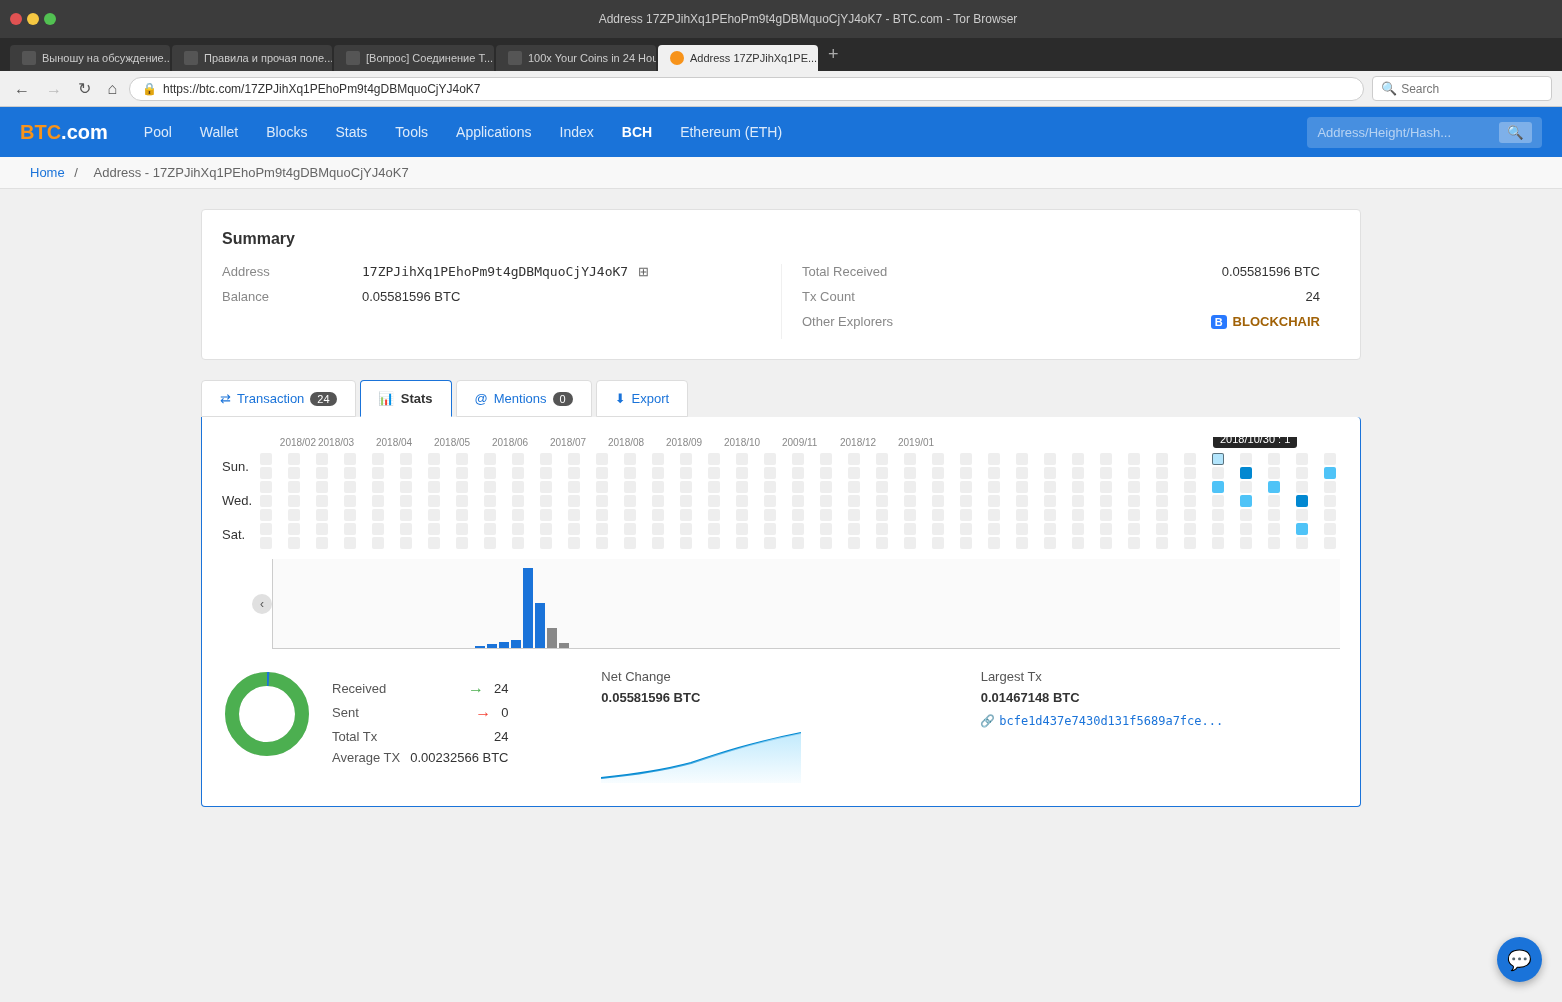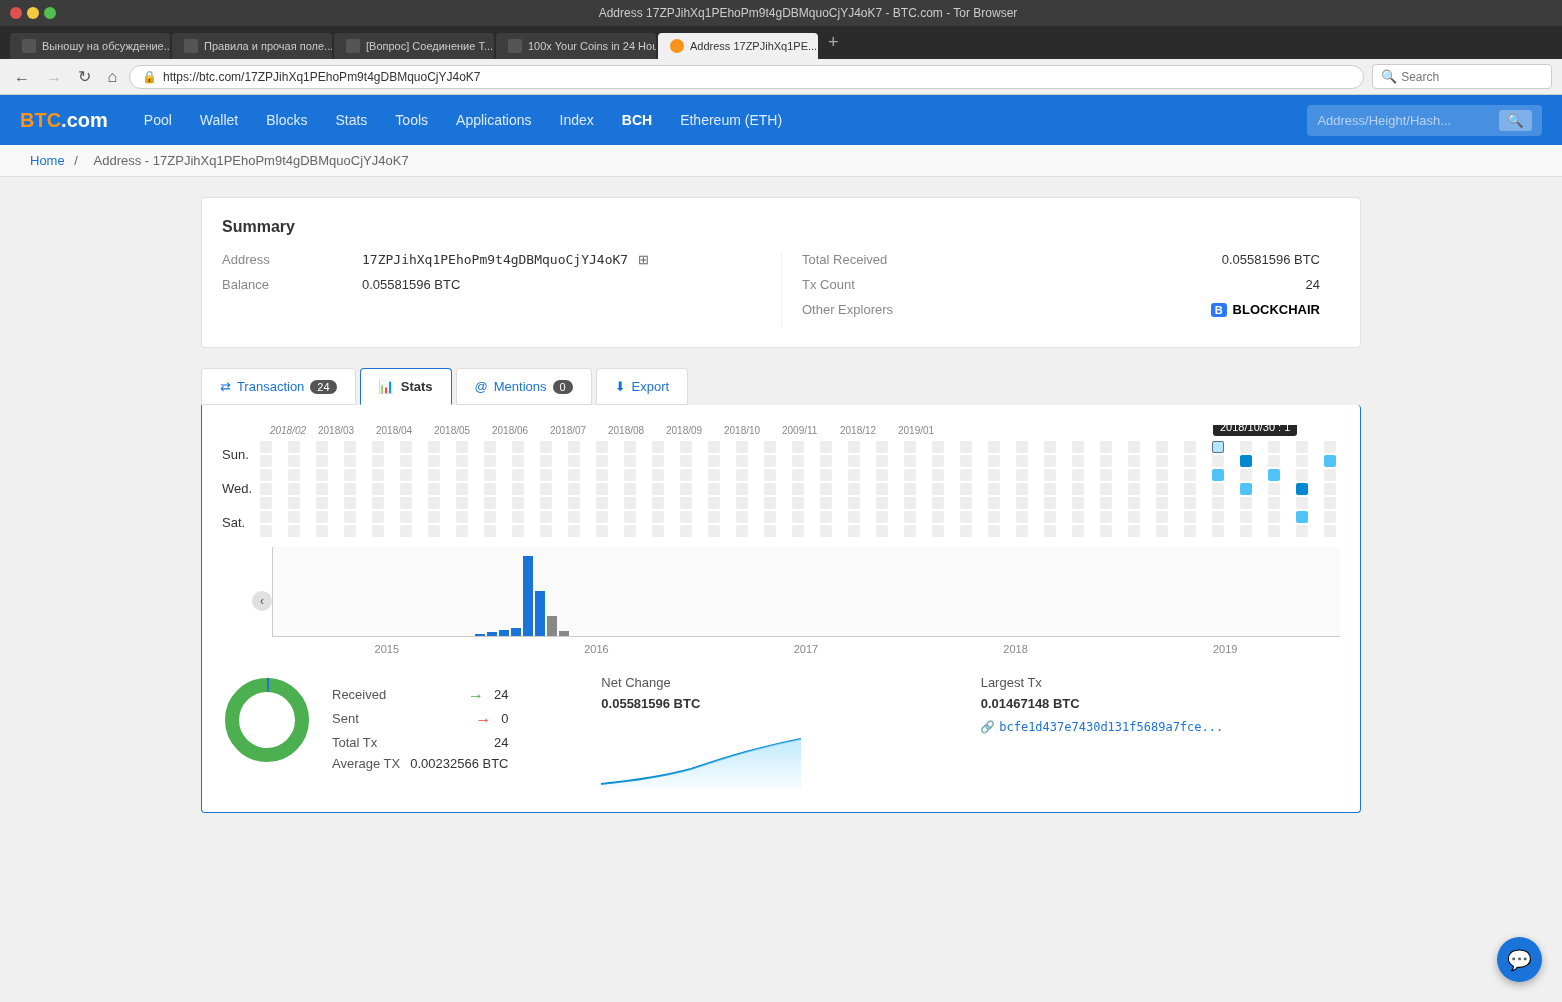--- a/index.html
+++ b/index.html
@@ -1,20 +1,20 @@
 <!DOCTYPE html>
 <html><head>
   <meta charset="utf-8">
   <style>
     * { margin: 0; padding: 0; box-sizing: border-box; }
     body { font-family: Arial, sans-serif; font-size: 13px; background: #f0f0f0; color: #333; }
 
     
     .browser-chrome { background: #3c3c3c; padding: 0; }
-    .browser-titlebar { background: #3c3c3c; display: flex; align-items: center; padding: 6px 10px; gap: 8px; }
+    .browser-titlebar { background: #3c3c3c; display: flex; align-items: center; padding: 12px 10px; gap: 8px; }
     .browser-dots { display: flex; gap: 5px; }
     .browser-dot { width: 12px; height: 12px; border-radius: 50%; }
     .dot-red { background: #e05252; }
     .dot-yellow { background: #f5c842; }
     .dot-green { background: #52c152; }
     .browser-title { color: #ccc; font-size: 12px; flex: 1; text-align: center; }
 
     
     .browser-tabs { background: #2b2b2b; display: flex; align-items: flex-end; padding: 0 10px; gap: 2px; }
     .browser-tab { background: #3d3d3d; color: #ccc; padding: 6px 12px; font-size: 11px; border-radius: 4px 4px 0 0; display: flex; align-items: center; gap: 6px; max-width: 160px; overflow: hidden; white-space: nowrap; text-overflow: ellipsis; }
@@ -207,21 +207,21 @@
           <span class="summary-value-right">0.05581596 BTC</span>
         </div>
         <div class="summary-row">
           <span class="summary-label">Tx Count</span>
           <span class="summary-value-right">24</span>
         </div>
         <div class="summary-row">
           <span class="summary-label">Other Explorers</span>
           <span class="summary-value-right blockchair-badge">
             <span style="background:#2979ff;color:white;border-radius:3px;padding:1px 4px;font-size:11px;font-weight:bold;">B</span>
-            <span style="color:#000000;font-weight:bold;font-size:13px;">BLOCKCHAIR</span>
+            <span style="color:#a16207;font-weight:bold;font-size:13px;">BLOCKCHAIR</span>
           </span>
         </div>
       </div>
     </div>
   </div>
 
   <div class="tabs-bar">
     <div class="tab-btn">
       <span>⇄</span>
       <span>Transaction</span>
@@ -252,21 +252,21 @@
           <div style="height:14px;">Sun.</div>
           <div style="height:14px;margin-bottom:2px;"></div>
           <div style="height:14px;">Wed.</div>
           <div style="height:14px;margin-bottom:2px;"></div>
           <div style="height:14px;">Sat.</div>
         </div>
 
         <div id="heatmap-grid" style="display:flex;gap:2px;flex-direction:column;">
 
         <div style="display: flex; gap: 2px; margin-bottom: 3px;">
-              <div style="font-size: 10px; color: rgb(136, 136, 136); width: 56px; text-align: center; flex-shrink: 0; font-style: italic;">2018/02</div>
+              <div style="font-size: 10px; color: rgb(136, 136, 136); width: 56px; text-align: right; flex-shrink: 0;">2018/02</div>
               <div style="font-size: 10px; color: rgb(136, 136, 136); width: 56px; text-align: left; flex-shrink: 0;">2018/03</div>
               <div style="font-size: 10px; color: rgb(136, 136, 136); width: 56px; text-align: left; flex-shrink: 0;">2018/04</div>
               <div style="font-size: 10px; color: rgb(136, 136, 136); width: 56px; text-align: left; flex-shrink: 0;">2018/05</div>
               <div style="font-size: 10px; color: rgb(136, 136, 136); width: 56px; text-align: left; flex-shrink: 0;">2018/06</div>
               <div style="font-size: 10px; color: rgb(136, 136, 136); width: 56px; text-align: left; flex-shrink: 0;">2018/07</div>
               <div style="font-size: 10px; color: rgb(136, 136, 136); width: 56px; text-align: left; flex-shrink: 0;">2018/08</div>
               <div style="font-size: 10px; color: rgb(136, 136, 136); width: 56px; text-align: left; flex-shrink: 0;">2018/09</div>
               <div style="font-size: 10px; color: rgb(136, 136, 136); width: 56px; text-align: left; flex-shrink: 0;">2018/10</div>
               <div style="font-size: 10px; color: rgb(136, 136, 136); width: 56px; text-align: left; flex-shrink: 0;">2009/11</div>
               <div style="font-size: 10px; color: rgb(136, 136, 136); width: 56px; text-align: left; flex-shrink: 0;">2018/12</div>
@@ -724,27 +724,20 @@
           <div style="height: 0px; width: 10px; background: rgb(204, 204, 204); flex-shrink: 0;"></div>
           <div style="height: 2px; width: 10px; background: rgb(26, 115, 217); flex-shrink: 0;"></div>
           <div style="height: 4px; width: 10px; background: rgb(26, 115, 217); flex-shrink: 0;"></div>
           <div style="height: 6px; width: 10px; background: rgb(26, 115, 217); flex-shrink: 0;"></div>
           <div style="height: 8px; width: 10px; background: rgb(26, 115, 217); flex-shrink: 0;"></div>
           <div style="height: 80px; width: 10px; background: rgb(26, 115, 217); flex-shrink: 0;"></div>
           <div style="height: 45px; width: 10px; background: rgb(26, 115, 217); flex-shrink: 0;"></div>
           <div style="height: 20px; width: 10px; background: rgb(136, 136, 136); flex-shrink: 0;"></div>
           <div style="height: 5px; width: 10px; background: rgb(136, 136, 136); flex-shrink: 0;"></div>
         </div>
-      <div class="bar-chart-years" style="margin-left:50px;display:flex;justify-content:space-around;font-size:11px;color:#888;padding-top:3px;">
-        <span>2015</span>
-        <span>2016</span>
-        <span>2017</span>
-        <span>2018</span>
-        <span>2019</span>
-      </div>
     </div>
 
 
     <div class="stats-bottom">
 
       <div style="display:flex;gap:20px;align-items:flex-start;">
         <div>
           <svg width="90" height="90" viewBox="0 0 90 90">
             <circle cx="45" cy="45" r="35" fill="none" stroke="#e0e0e0" stroke-width="14"></circle>
             <circle cx="45" cy="45" r="35" fill="none" stroke="#4CAF50" stroke-width="14" stroke-dasharray="219.9 0" stroke-dashoffset="0" transform="rotate(-90 45 45)"></circle>

